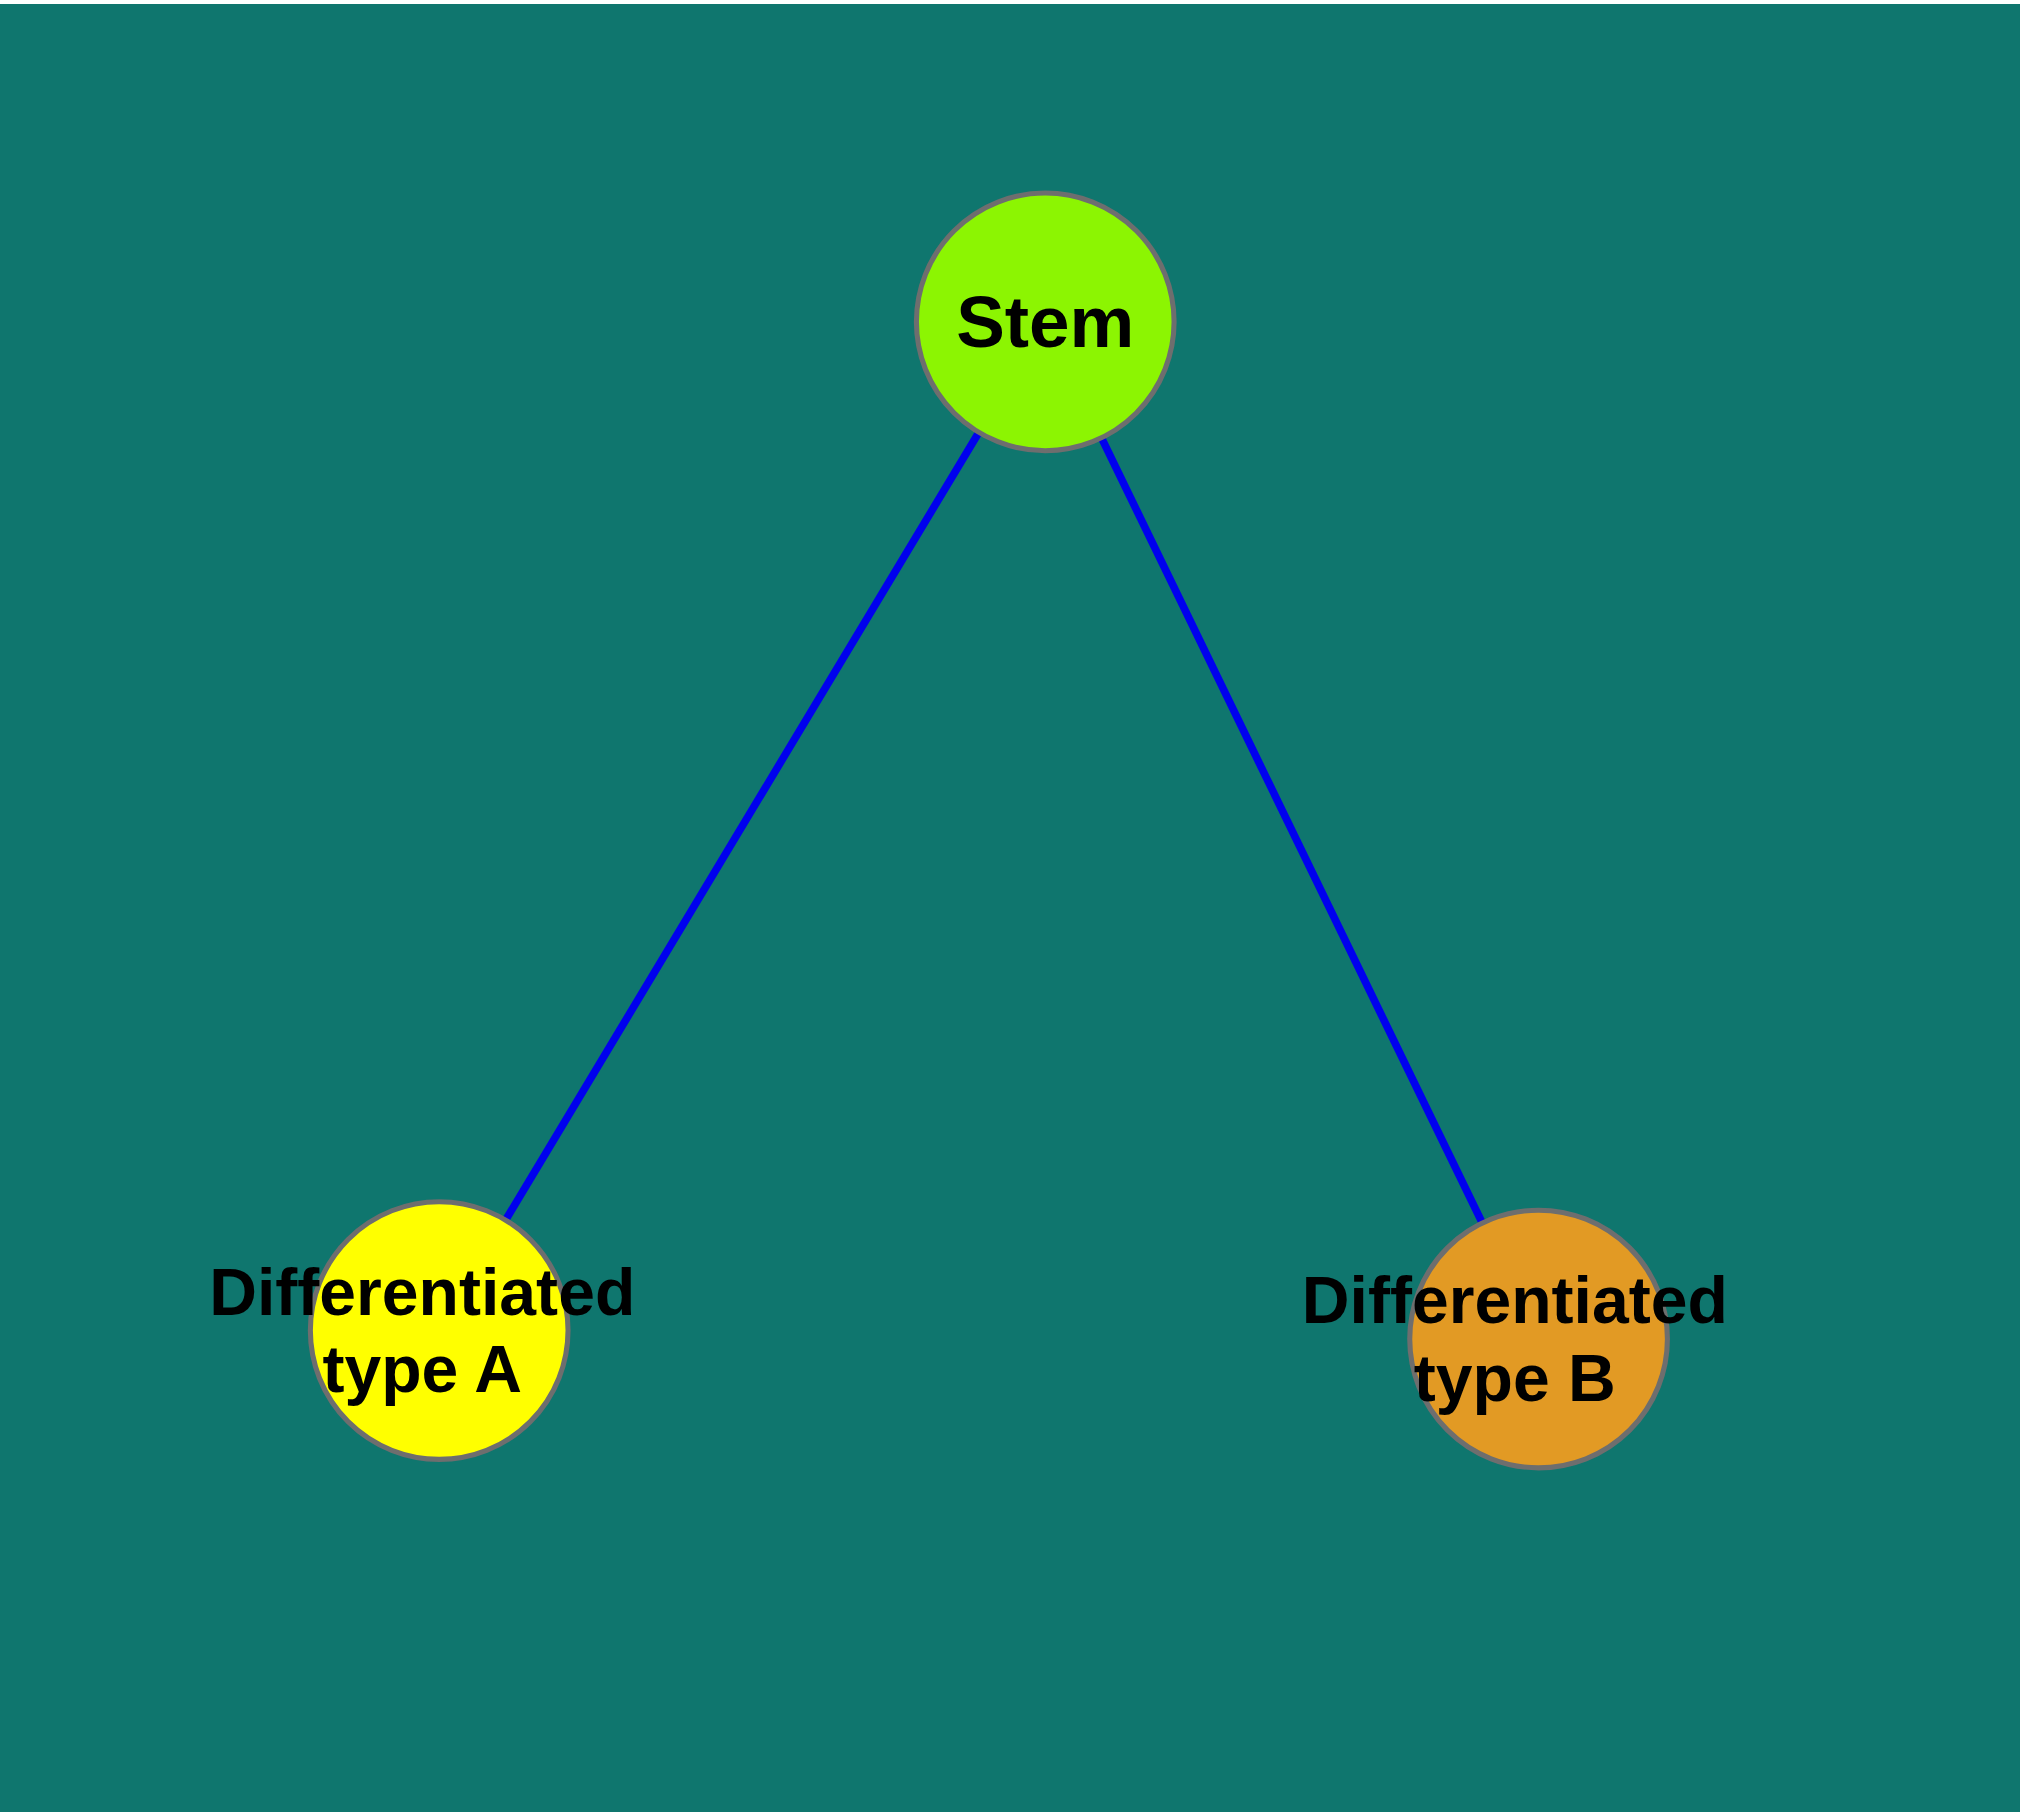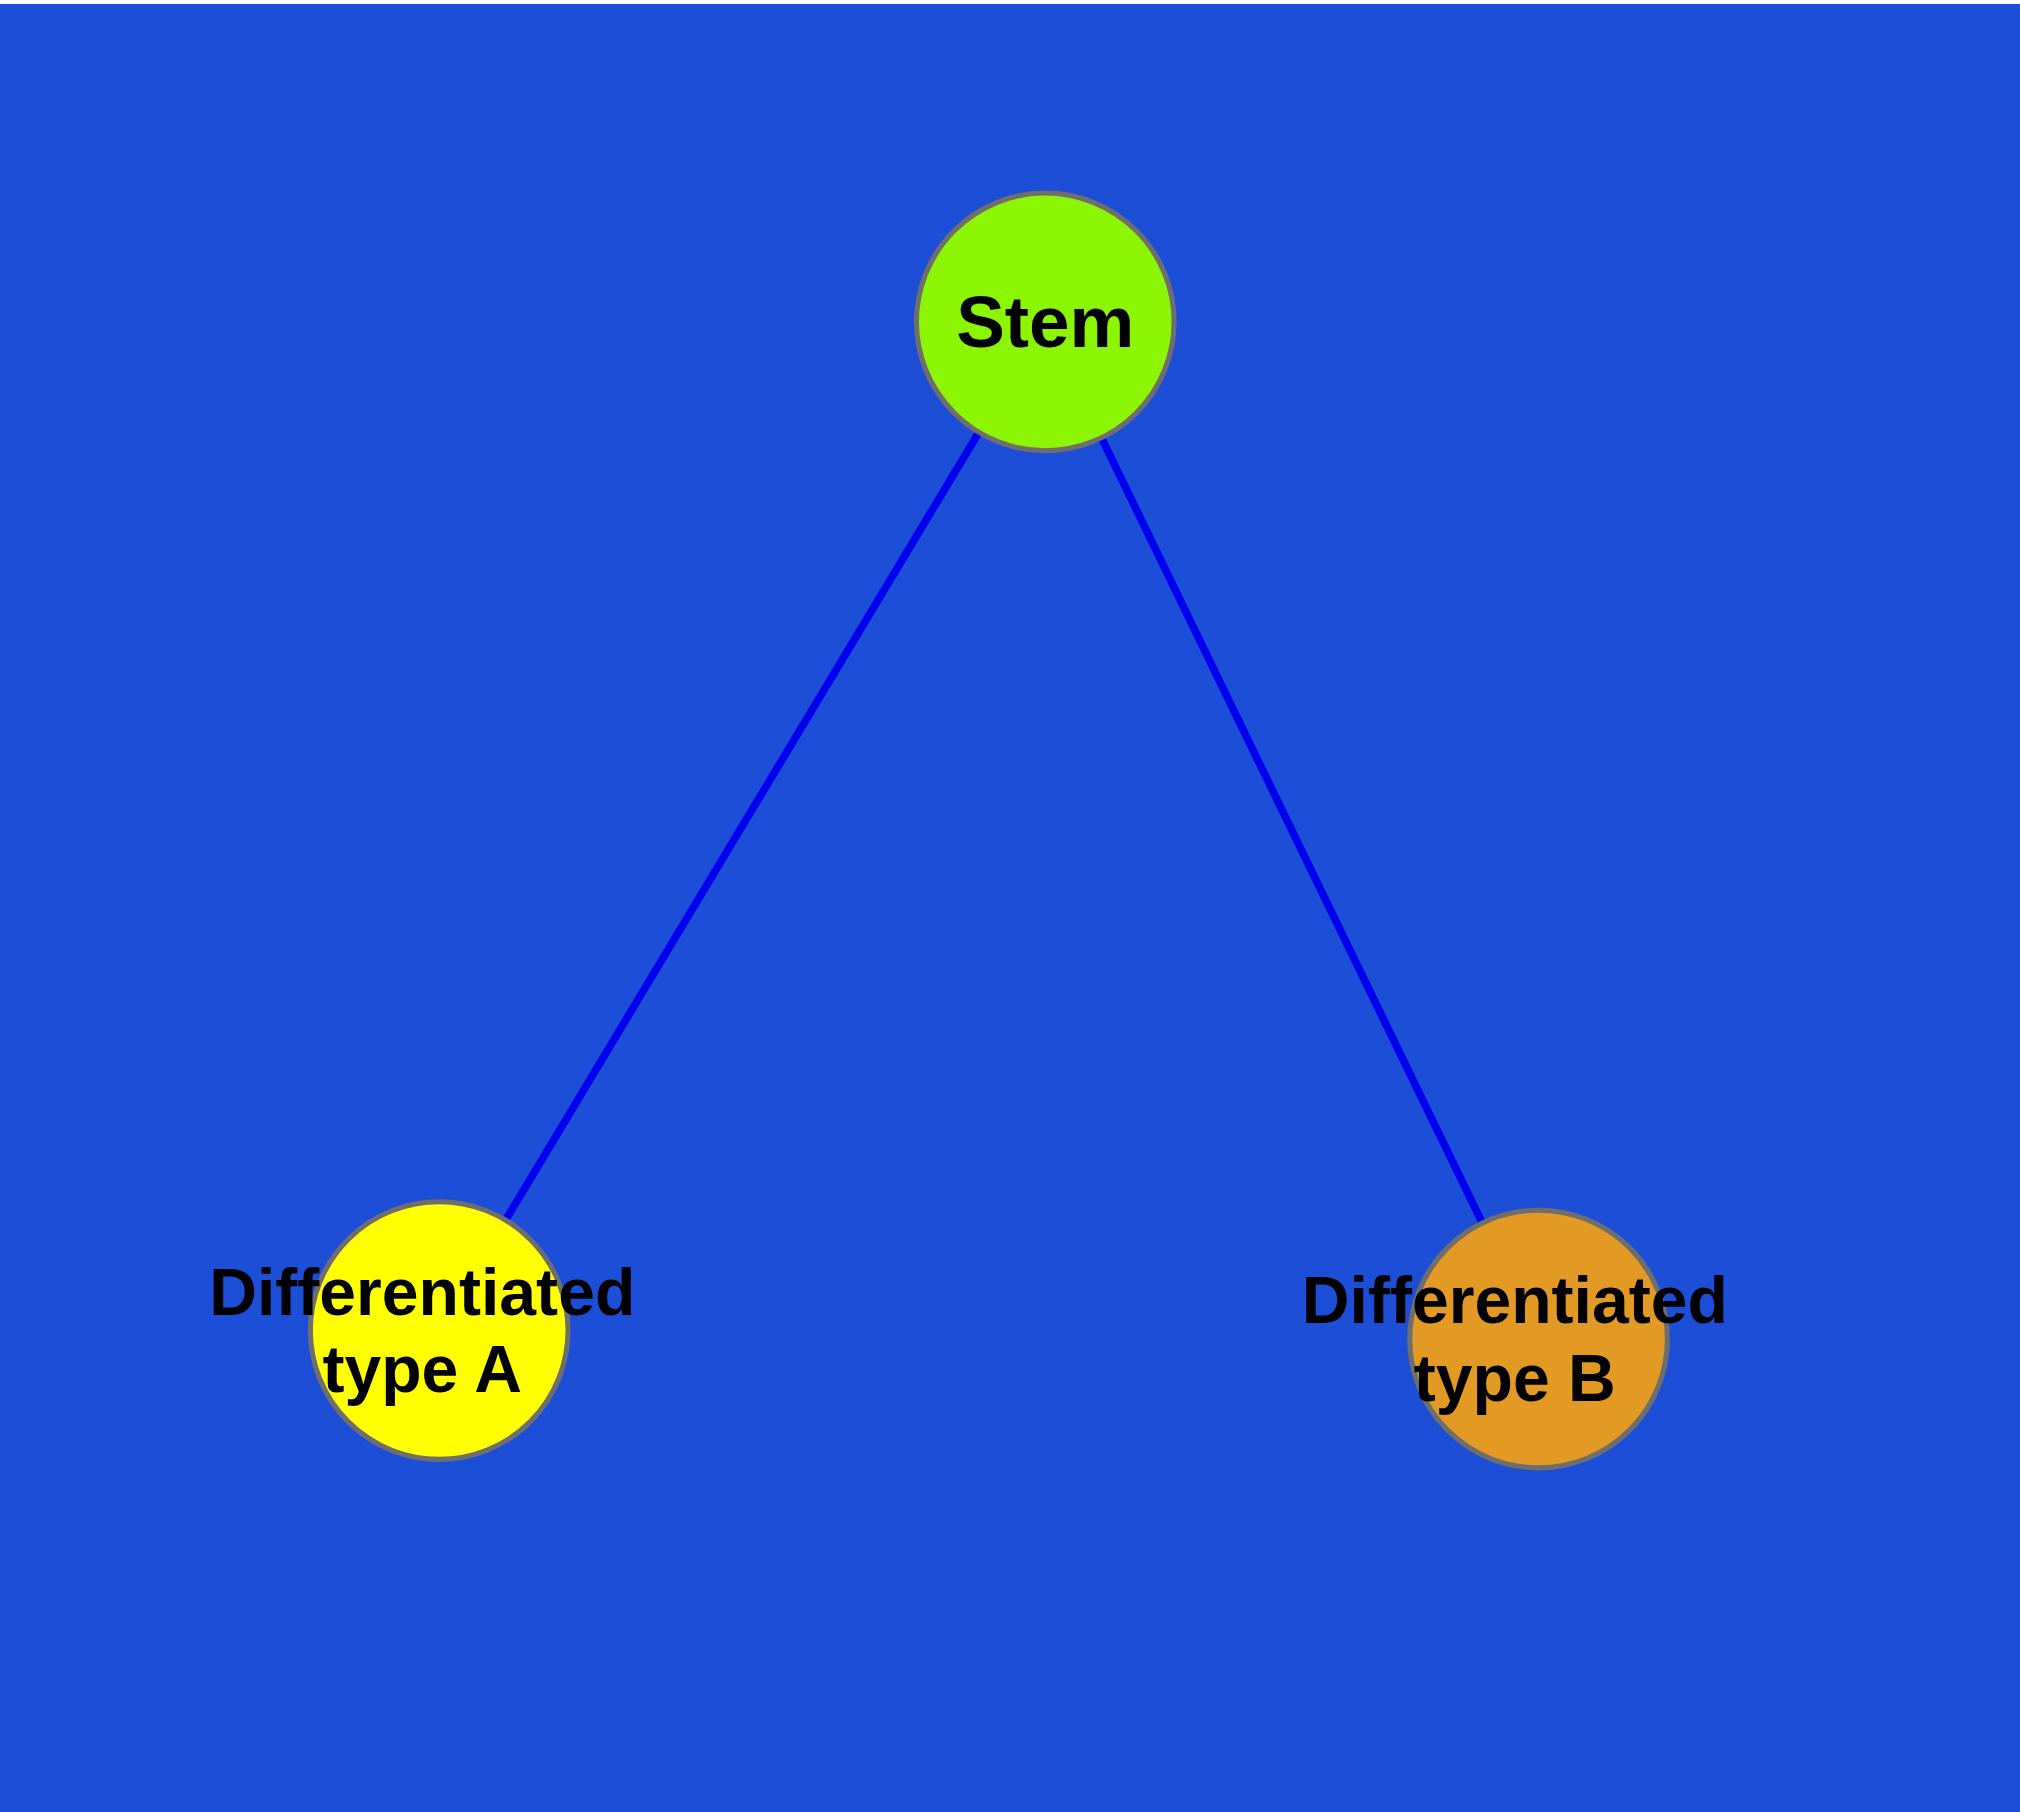--- a/index.html
+++ b/index.html
@@ -14,21 +14,21 @@
     background: #ffffff;
     overflow: hidden;
     font-family: "Liberation Sans", sans-serif;
   }
   #plot-area {
     position: absolute;
     left: 0;
     top: 4.2px;
     width: 2021px;
     height: 1808px;
-    background: #1d4ed8;
+    background: #0f766e;
   }
   #graph-svg {
     position: absolute;
     left: 0;
     top: 0;
     width: 2021px;
     height: 1808px;
     display: block;
   }
   .node-label {

